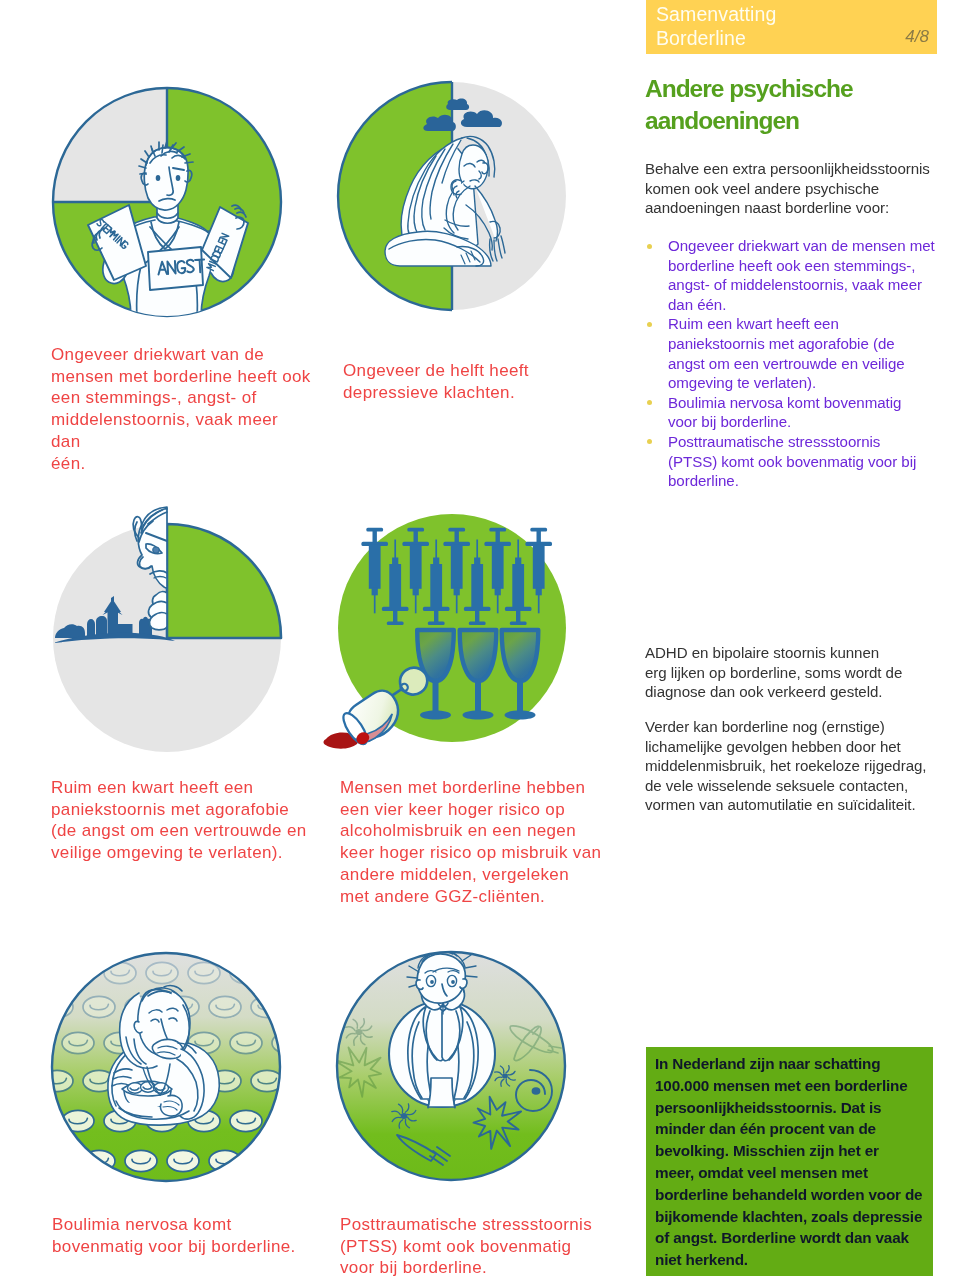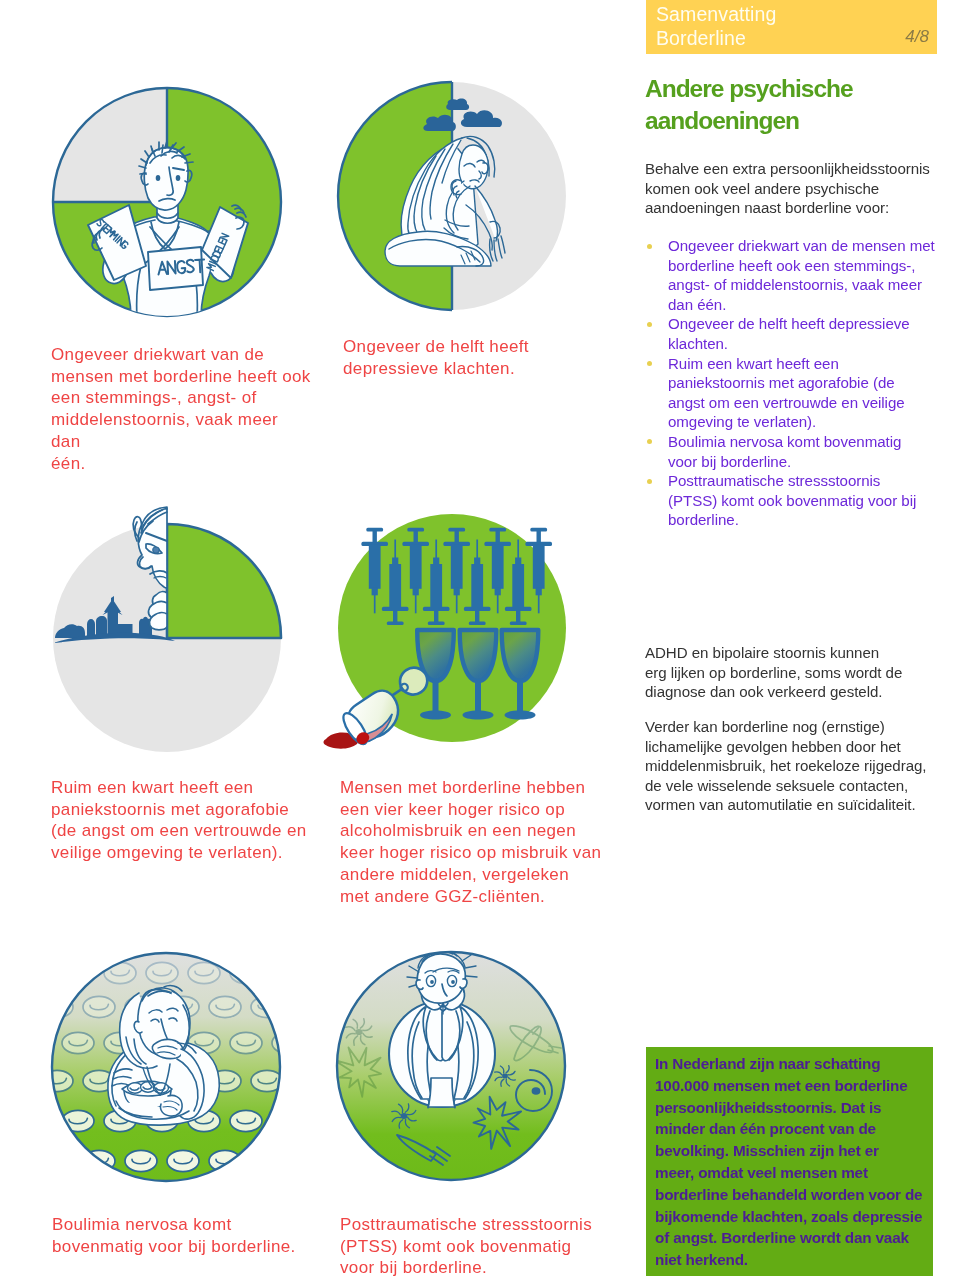--- a/index.html
+++ b/index.html
@@ -8,42 +8,41 @@
   .hdr{position:absolute;left:646px;top:0;width:291px;height:54px;background:#FFD253;}
   .hdr-t{position:absolute;left:10px;top:2px;color:#FFFDF0;font-size:19.5px;line-height:24px;letter-spacing:.1px;}
   .hdr-num{position:absolute;right:8px;top:27px;color:#8C7B45;font-size:17px;font-style:italic;}
   .h1{position:absolute;left:645px;top:73px;width:340px;color:#55A01E;font-size:24.5px;font-weight:bold;line-height:32px;letter-spacing:-1.0px;white-space:nowrap;}
   .intro{position:absolute;left:645px;top:159px;width:320px;color:#333;font-size:15.1px;line-height:19.6px;letter-spacing:-.05px;white-space:nowrap;}
   .bullets{position:absolute;left:645px;top:236px;width:305px;margin:0;padding:0;list-style:none;}
   .bullets li{position:relative;color:#6d28d9;font-size:15.1px;line-height:19.6px;padding-left:23px;letter-spacing:-.05px;white-space:nowrap;}
   .bullets li::before{content:"";position:absolute;left:2px;top:7.5px;width:5px;height:5px;border-radius:50%;background:#E8D050;}
   .para{position:absolute;left:645px;width:320px;color:#333;font-size:15.1px;line-height:19.6px;letter-spacing:-.05px;white-space:nowrap;}
   .greenbox{position:absolute;left:646px;top:1047px;width:287px;height:229px;background:#63AC14;}
-  .greenbox .gbt{position:absolute;left:9px;top:6px;width:276px;color:#4c1d95;font-size:15.3px;font-weight:bold;line-height:21.8px;letter-spacing:-.18px;white-space:nowrap;}
+  .greenbox .gbt{position:absolute;left:9px;top:6px;width:276px;color:#0f172a;font-size:15.3px;font-weight:bold;line-height:21.8px;letter-spacing:-.18px;white-space:nowrap;}
   .cap{position:absolute;color:#ef4444;font-size:17px;line-height:21.7px;letter-spacing:0.36px;margin-left:9px;}
   .ill{position:absolute;}
   .ill svg{display:block;}
 </style>
 </head>
 <body>
 
 <div class="page">
   <div class="hdr">
     <div class="hdr-t">
       <div>Samenvatting</div>
       <div>Borderline</div>
     </div>
     <div class="hdr-num">4/8</div>
   </div>
   <div class="h1">Andere psychische<br>aandoeningen</div>
   <div class="intro">Behalve een extra persoonlijkheidsstoornis<br>komen ook veel andere psychische<br>aandoeningen naast borderline voor:</div>
 
   <ul class="bullets">
     <li>Ongeveer driekwart van de mensen met<br>borderline heeft ook een stemmings-,<br>angst- of middelenstoornis, vaak meer<br>dan één.</li>
-    <li>Ongeveer de helft heeft depressieve<br>klachten.</li>
     <li>Ruim een kwart heeft een<br>paniekstoornis met agorafobie (de<br>angst om een vertrouwde en veilige<br>omgeving te verlaten).</li>
     <li>Boulimia nervosa komt bovenmatig<br>voor bij borderline.</li>
     <li>Posttraumatische stressstoornis<br>(PTSS) komt ook bovenmatig voor bij<br>borderline.</li>
   </ul>
 
   <div class="para" style="top:643px">ADHD en bipolaire stoornis kunnen<br>erg lijken op borderline, soms wordt de<br>diagnose dan ook verkeerd gesteld.</div>
   <div class="para" style="top:717px">Verder kan borderline nog (ernstige)<br>lichamelijke gevolgen hebben door het<br>middelenmisbruik, het roekeloze rijgedrag,<br>de vele wisselende seksuele contacten,<br>vormen van automutilatie en suïcidaliteit.</div>
 
   <div class="ill" style="left:51px;top:86px;width:232px;height:232px">
   <svg viewBox="0 0 232 232" width="232" height="232">
@@ -792,21 +791,21 @@
       <path d="M113 22 C116 20 121 20 124 23" fill="none" stroke-width="1.3"></path>
       <path d="M107 34 C108 40 110 44 112 46" fill="none"></path>
       <path d="M85 30 C81 29 80 33 82 37 C84 40 87 40 88 38"></path>
       <path d="M128 29 C132 28 133 32 131 36 C129 39 126 39 125 37"></path>
     </g>
     <circle cx="116" cy="116" r="114" fill="none" stroke="#2C6896" stroke-width="2.4"></circle>
   </svg>
   </div>
 
   <div class="cap" style="left:42px;top:344px;width:260px">Ongeveer driekwart van de<br>mensen met borderline heeft ook<br>een stemmings-, angst- of<br>middelenstoornis, vaak meer dan<br>één.</div>
-  <div class="cap" style="left:334px;top:336px;width:260px">Ongeveer de helft heeft<br>depressieve klachten.</div>
+  <div class="cap" style="left:334px;top:360px;width:260px">Ongeveer de helft heeft<br>depressieve klachten.</div>
   <div class="cap" style="left:42px;top:777px;width:270px">Ruim een kwart heeft een<br>paniekstoornis met agorafobie<br>(de angst om een vertrouwde en<br>veilige omgeving te verlaten).</div>
   <div class="cap" style="left:331px;top:777px;width:270px">Mensen met borderline hebben<br>een vier keer hoger risico op<br>alcoholmisbruik en een negen<br>keer hoger risico op misbruik van<br>andere middelen, vergeleken<br>met andere GGZ-cliënten.</div>
   <div class="cap" style="left:43px;top:1214px;width:270px">Boulimia nervosa komt<br>bovenmatig voor bij borderline.</div>
   <div class="cap" style="left:331px;top:1214px;width:270px">Posttraumatische stressstoornis<br>(PTSS) komt ook bovenmatig<br>voor bij borderline.</div>
 
   <div class="greenbox">
     <div class="gbt">In Nederland zijn naar schatting<br>100.000 mensen met een borderline<br>persoonlijkheidsstoornis. Dat is<br>minder dan één procent van de<br>bevolking. Misschien zijn het er<br>meer, omdat veel mensen met<br>borderline behandeld worden voor de<br>bijkomende klachten, zoals depressie<br>of angst. Borderline wordt dan vaak<br>niet herkend.</div>
   </div>
 </div>
 

